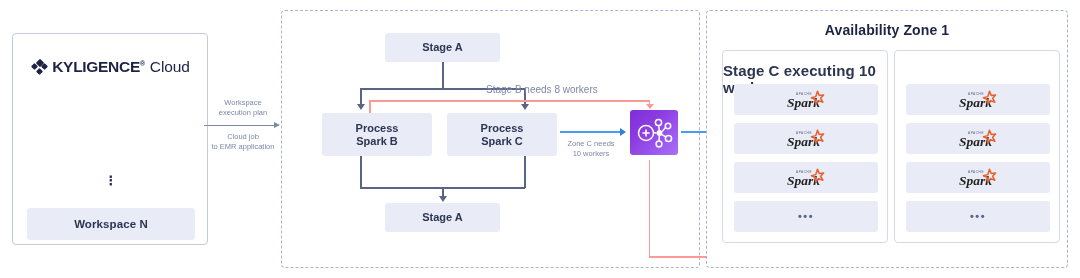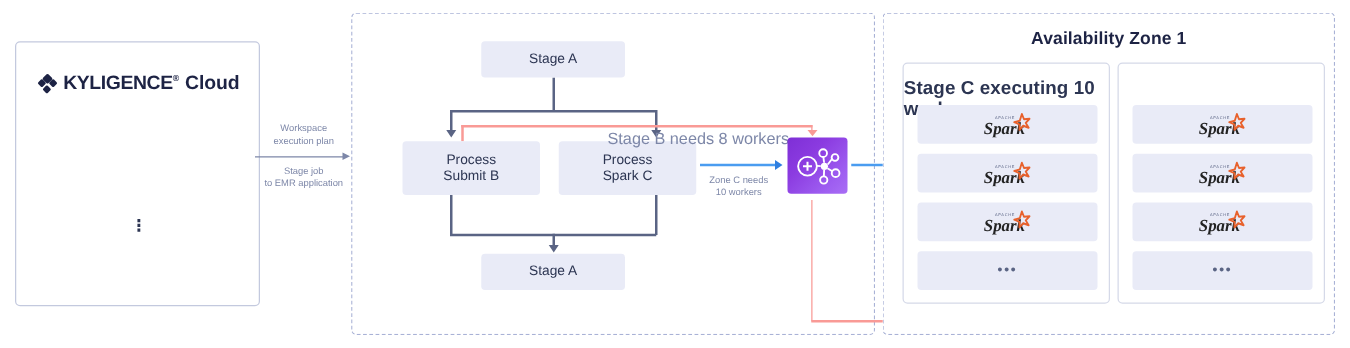--- a/index.html
+++ b/index.html
@@ -32,21 +32,21 @@
   #kyligence-logo .mark i:nth-child(1){left:0px;top:4.5px;width:5px;height:5px;}
   #kyligence-logo .mark i:nth-child(2){left:4.5px;top:0px;}
   #kyligence-logo .mark i:nth-child(3){left:4.5px;top:9px;width:5px;height:5px;}
   #kyligence-logo .mark i:nth-child(4){left:9.5px;top:4.5px;width:5px;height:5px;}
   #kyligence-logo .wordmark{
     font-size:15.5px;font-weight:bold;letter-spacing:-0.3px;color:#1d2344;
     line-height:1;white-space:nowrap;
   }
   #kyligence-logo .wordmark sup{font-size:7px;vertical-align:super;font-weight:bold;}
   #kyligence-logo .cloudword{
-    font-size:15.5px;font-weight:bold;color:#1d2344;line-height:1;
+    font-size:15.5px;font-weight:normal;color:#1d2344;line-height:1;
     letter-spacing:-0.1px;
   }
 
   .ws-box{
     left:14px;width:168px;height:32px;
     background:#e9ebf7;border-radius:3px;
     display:flex;align-items:center;justify-content:center;
     font-size:11.5px;font-weight:bold;color:#2c3552;letter-spacing:0.1px;
   }
   #workspace-1{top:93px;}
@@ -83,21 +83,21 @@
   }
   #job-title{
     right:295px;top:22px;font-size:14px;font-weight:bold;color:#1d2344;
     letter-spacing:0.1px;
   }
 
   
   .stage-box{
     background:#e9ebf7;border-radius:3px;
     display:flex;align-items:center;justify-content:center;
-    text-align:center;font-size:11px;font-weight:normal;color:#2c3552;
+    text-align:center;font-size:11px;font-weight:bold;color:#2c3552;
     line-height:13px;
   }
   #stage-a-top{left:385px;top:33px;width:115px;height:29px;}
   #process-stage-b{left:322px;top:113px;width:110px;height:43px;}
   #process-stage-c{left:447px;top:113px;width:110px;height:43px;}
   #stage-a-bottom{left:385px;top:203px;width:115px;height:29px;}
 
   
   .nv{background:#5a6484;position:absolute;}
   .nv-head-down{
@@ -150,21 +150,21 @@
     border-left:6px solid #2f7fe0;
     border-top:4px solid transparent;border-bottom:4px solid transparent;
   }
   #bl-c-to-emr{left:560px;top:131px;width:62px;height:1.7px;}
   #bl-c-head{left:620px;top:128px;border-left-color:#2f7fe0;}
   #bl-emr-to-az{left:681px;top:131px;width:51px;height:1.7px;}
   #bl-az-head{left:730px;top:128px;}
 
   
   #label-stage-b-needs{
-    left:486px;top:84px;font-size:13px;color:#7d87a8;white-space:nowrap;margin-top:19px;
+    left:486px;top:84px;font-size:10px;color:#7d87a8;white-space:nowrap;
   }
   #label-stage-c-needs{
     left:560px;top:139px;width:62px;text-align:center;
     font-size:7.5px;color:#7d87a8;line-height:10px;
   }
 
   
   #emr-icon{
     left:630px;top:110px;width:48px;height:45px;border-radius:3px;
     background:linear-gradient(135deg,#7e2fd6 0%,#8b3be0 35%,#9d5cf0 75%,#a96ef5 100%);
@@ -224,30 +224,33 @@
       </span>
       <span class="wordmark"><span>KYLIGENCE</span><sup>®</sup></span>
       <span class="cloudword">Cloud</span>
     </div>
 
 
     <div class="abs" id="workspace-ellipsis">
       <span>⋮</span>
     </div>
 
+    <div class="abs ws-box" id="workspace-n">
+      <span>Workspace N</span>
+    </div>
   </div>
 
   <div class="abs" id="generate-plan-group">
     <div class="ln1">Workspace</div>
     <div class="ln1">execution plan</div>
     <div class="arrowrow">
       <span class="shaft"></span>
         <span class="head"></span>
     </div>
-    <div class="ln2">Stage job</div>
+    <div class="ln2">Cloud job</div>
     <div class="ln2">to EMR application</div>
   </div>
 
   <div class="abs" id="job-container"></div>
   <div class="abs" id="job-title">Job</div>
 
   <span class="nv abs" id="ln-a-down"></span>
   <span class="nv abs" id="ln-a-bus"></span>
   <span class="nv abs" id="ln-a-left"></span>
   <span class="nv abs" id="ln-a-right"></span>
@@ -275,21 +278,21 @@
   <span class="bl abs" id="bl-emr-to-az"></span>
   <span class="bl-head-right" id="bl-az-head"></span>
 
   <div class="abs stage-box" id="stage-a-top">
     <span>Stage A</span>
   </div>
 
   <div class="abs stage-box" id="process-stage-b">
     <span>
       <span>Process</span><br>
-      <span>Submit B</span>
+      <span>Spark B</span>
     </span>
   </div>
 
   <div class="abs stage-box" id="process-stage-c">
     <span>
       <span>Process</span><br>
       <span>Spark C</span>
     </span>
   </div>
 

